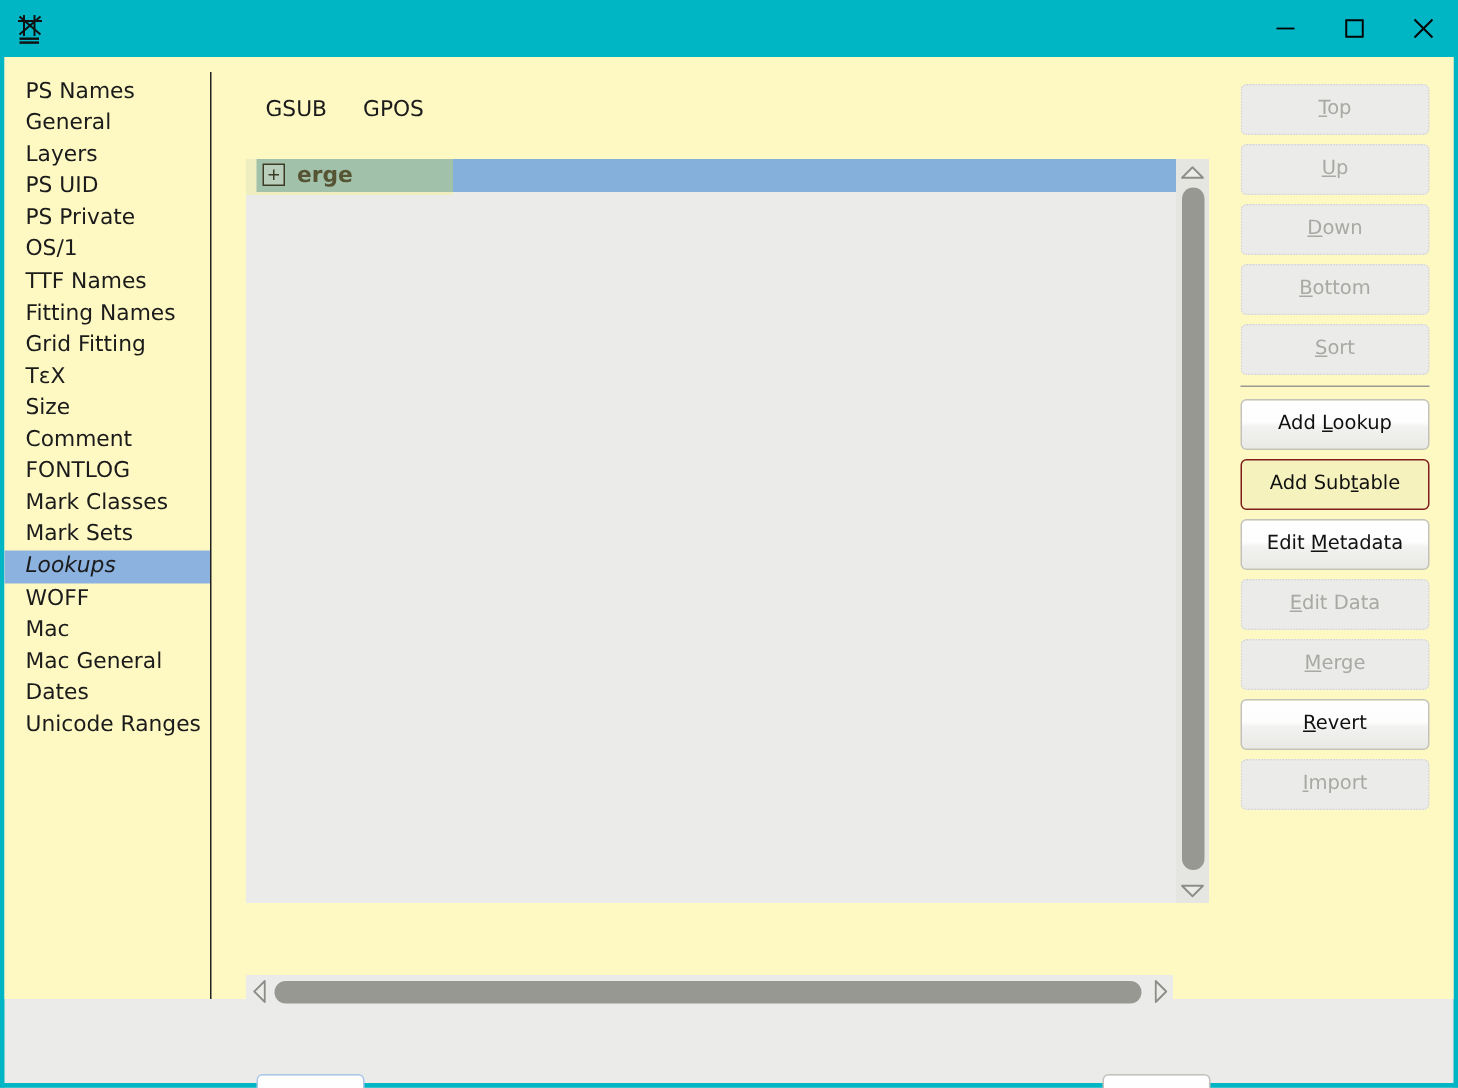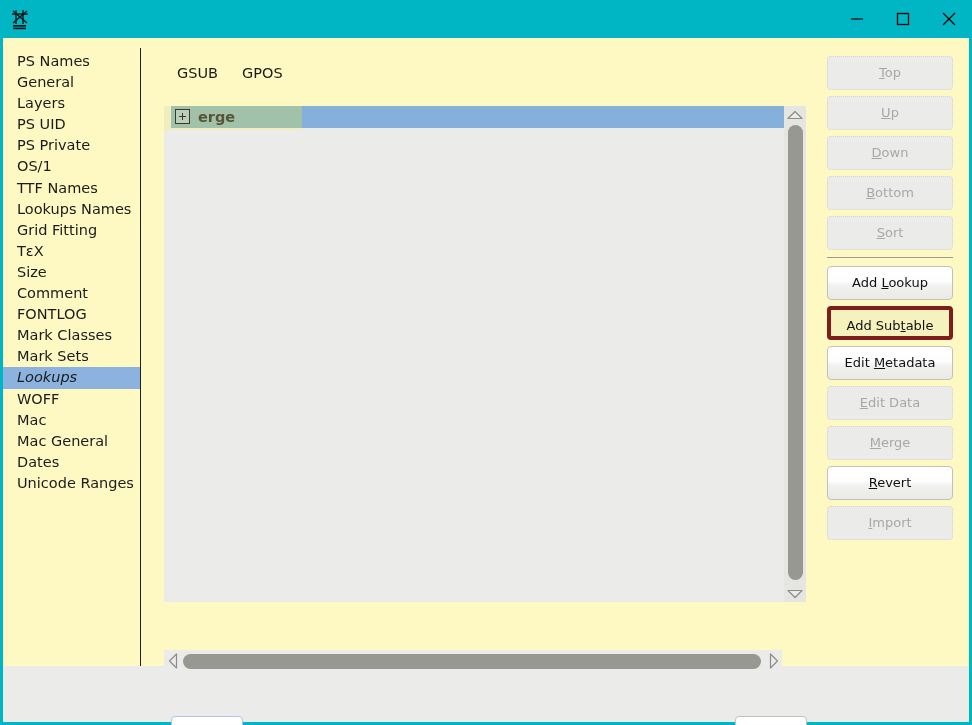--- a/index.html
+++ b/index.html
@@ -197,21 +197,21 @@
     line-height: 32px;
     white-space: nowrap;
   }
   .btn.disabled {
     color: #a8a8a4;
     background: #ebebe9;
     border: 1px dotted #d4d4d0;
   }
   .btn.highlight {
     background: #f6f2bd;
-    border: 4px solid #7f1d1d;
+    border: 1px solid #7f1d1d;
   }
   .btn u { text-decoration: underline; }
   #btn-separator {
     width: 126px; height: 1px;
     background: #9a9a95;
     margin: 7px 0 8px 0;
   }
 
   
   #okbtn {
@@ -274,21 +274,21 @@
   <div id="body">
 
     <div id="sidebar">
       <div class="side-item">PS Names</div>
       <div class="side-item">General</div>
       <div class="side-item">Layers</div>
       <div class="side-item">PS UID</div>
       <div class="side-item">PS Private</div>
       <div class="side-item">OS/1</div>
       <div class="side-item">TTF Names</div>
-      <div class="side-item">Lookups Names</div>
+      <div class="side-item">Fitting Names</div>
       <div class="side-item">Grid Fitting</div>
       <div class="side-item">TεX</div>
       <div class="side-item">Size</div>
       <div class="side-item">Comment</div>
       <div class="side-item">FONTLOG</div>
       <div class="side-item">Mark Classes</div>
       <div class="side-item">Mark Sets</div>
       <div class="side-item selected">Lookups</div>
       <div class="side-item">WOFF</div>
       <div class="side-item">Mac</div>

